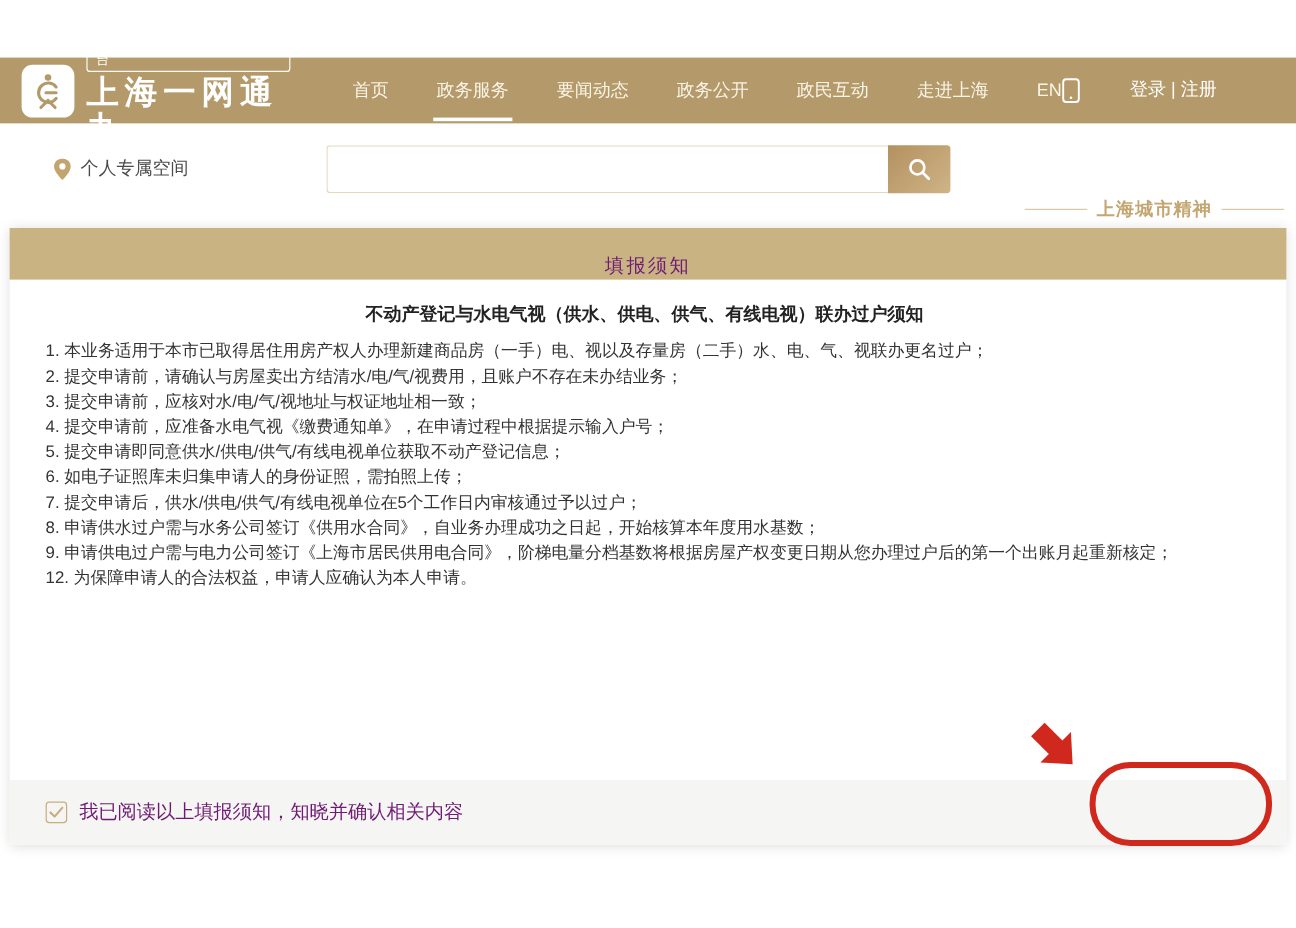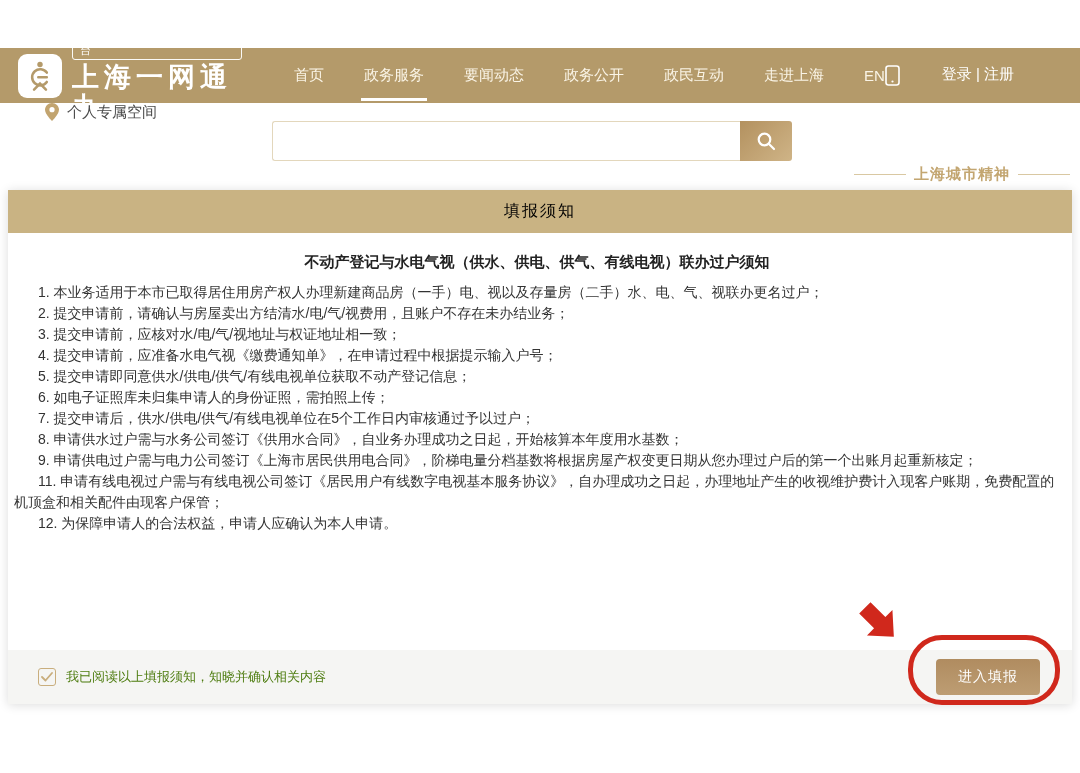--- a/index.html
+++ b/index.html
@@ -34,21 +34,21 @@
     width:66px; height:3px; background:#ffffff;
   }
   .top-right { margin-left:auto; display:flex; align-items:flex-start; margin-right:66px; }
   .mobile-icon { margin-right:42px; display:flex; align-items:center; cursor:pointer; }
   .login { color:#fff; font-size:15px; white-space:nowrap; cursor:pointer; }
 
   
   .subheader { position:absolute; top:103px; left:0; width:1080px; height:75px; background:#fff; }
   .space {
     position:absolute; left:45px; top:0; height:75px;
-    display:flex; align-items:flex-start; gap:8px; color:#4a4a4a; font-size:15px; cursor:pointer;
+    display:flex; align-items:center; gap:8px; color:#4a4a4a; font-size:15px; cursor:pointer;
   }
   .searchbox { position:absolute; left:272px; top:18px; width:520px; height:40px; display:flex; }
   .search-input {
     flex:1; border:1px solid #e3d7bc; border-right:none; border-radius:3px 0 0 3px;
     outline:none; font-size:14px; padding:0 12px; color:#333;
   }
   .search-btn {
     width:52px; height:40px; border:none; cursor:pointer;
     background:linear-gradient(135deg,#b3915f 0%,#cfb487 100%);
     border-radius:0 3px 3px 0; display:flex; align-items:center; justify-content:center;
@@ -58,31 +58,31 @@
   .spirit-line { flex:1; height:1px; background:#d9c8a2; }
   .spirit-title { color:#c3a671; font-size:15px; font-weight:700; letter-spacing:1px; white-space:nowrap; }
   .spirit-sub { margin-top:8px; color:#d9c5a0; font-size:11px; white-space:nowrap; }
 
   
   .panel {
     position:absolute; left:8px; top:190px; width:1064px; height:514px;
     background:#fff; box-shadow:0 1px 10px rgba(0,0,0,.14);
   }
   .panel-bar {
-    height:43px; background:#c9b383; color:#000000; font-size:16px; letter-spacing:2px;
-    display:flex; align-items:center; justify-content:center;
+    height:43px; background:#c9b383; color:#701a75; font-size:16px; letter-spacing:2px;
+    display:flex; align-items:flex-end; justify-content:center;
   }
   .panel-content { padding:20px 12px 0 6px; color:#333; }
   .notice-title { text-align:center; font-weight:700; font-size:15px; margin:0 0 10px 0; color:#222; }
   .notice-item { margin:0; text-indent:24px; font-size:14px; line-height:21px; color:#333; }
   .panel-footer {
     position:absolute; left:0; bottom:0; width:1064px; height:54px; background:#f5f5f3;
     display:flex; align-items:center; padding:0 32px 0 30px;
   }
-  .agree { display:flex; align-items:flex-end; gap:10px; color:#4d7c0f; font-size:13px; cursor:pointer; }
+  .agree { display:flex; align-items:center; gap:10px; color:#701a75; font-size:16px; cursor:pointer; }
   .checkbox {
     width:18px; height:18px; border:1px solid #c9ae7d; border-radius:3px; background:#f5f5f3;
     display:flex; align-items:center; justify-content:center; flex:0 0 auto;
   }
   .submit-btn {
     margin-left:auto; width:104px; height:36px; border:none; border-radius:4px; cursor:pointer;
     background:linear-gradient(180deg,#b08c60 0%,#bd9d73 100%); color:#fff; font-size:14px; letter-spacing:1px;
   }
 
   
@@ -171,34 +171,32 @@
     <p class="notice-title">不动产登记与水电气视（供水、供电、供气、有线电视）联办过户须知</p>
     <p class="notice-item">1. 本业务适用于本市已取得居住用房产权人办理新建商品房（一手）电、视以及存量房（二手）水、电、气、视联办更名过户；</p>
     <p class="notice-item">2. 提交申请前，请确认与房屋卖出方结清水/电/气/视费用，且账户不存在未办结业务；</p>
     <p class="notice-item">3. 提交申请前，应核对水/电/气/视地址与权证地址相一致；</p>
     <p class="notice-item">4. 提交申请前，应准备水电气视《缴费通知单》，在申请过程中根据提示输入户号；</p>
     <p class="notice-item">5. 提交申请即同意供水/供电/供气/有线电视单位获取不动产登记信息；</p>
     <p class="notice-item">6. 如电子证照库未归集申请人的身份证照，需拍照上传；</p>
     <p class="notice-item">7. 提交申请后，供水/供电/供气/有线电视单位在5个工作日内审核通过予以过户；</p>
     <p class="notice-item">8. 申请供水过户需与水务公司签订《供用水合同》，自业务办理成功之日起，开始核算本年度用水基数；</p>
     <p class="notice-item">9. 申请供电过户需与电力公司签订《上海市居民供用电合同》，阶梯电量分档基数将根据房屋产权变更日期从您办理过户后的第一个出账月起重新核定；</p>
-    <p class="notice-item">11. 申请有线电视过户需与有线电视公司签订《居民用户有线数字电视基本服务协议》，自办理成功之日起，办理地址产生的收视维护费计入现客户账期，免费配置的机顶盒和相关配件由现客户保管；</p>
     <p class="notice-item">12. 为保障申请人的合法权益，申请人应确认为本人申请。</p>
   </div>
 
   <div class="panel-footer">
     <div class="agree">
       <span class="checkbox">
         <svg width="12" height="10" viewBox="0 0 12 10">
           <polyline points="1,5 4.5,8.5 11,1" fill="none" stroke="#c9ae7d" stroke-width="1.8" stroke-linecap="round" stroke-linejoin="round"></polyline>
         </svg>
       </span>
       <span>我已阅读以上填报须知，知晓并确认相关内容</span>
     </div>
-    <button class="submit-btn">进入填报</button>
   </div>
 </div>
 
 <div class="red-ring"></div>
 <svg class="red-arrow" width="58" height="58" viewBox="0 0 58 58">
   <g transform="rotate(45 29 26)">
     <polygon points="9,18 30,18 30,8 50,26 30,44 30,34 9,34" fill="#d0281c"></polygon>
   </g>
 </svg>
 

